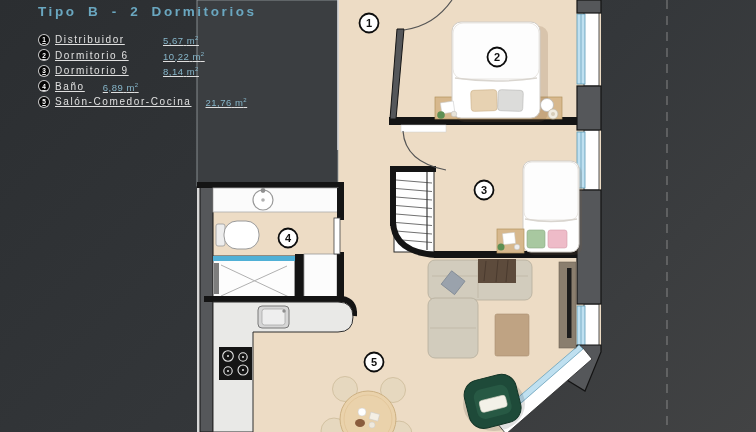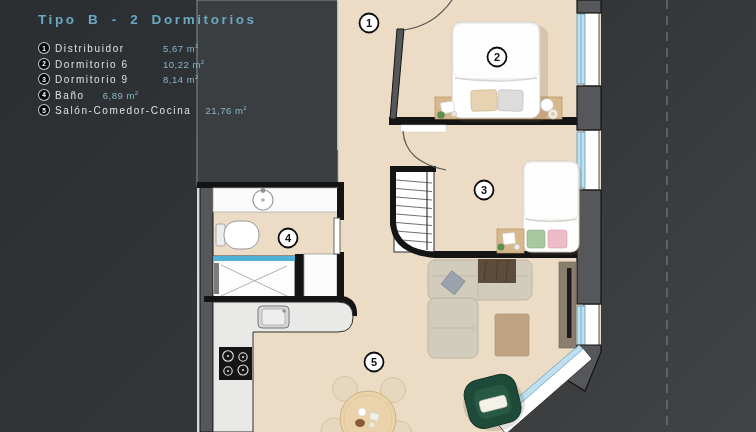--- a/index.html
+++ b/index.html
@@ -1,25 +1,25 @@
 <!DOCTYPE html>
 <html><head>
 <meta charset="utf-8">
 <style>
   html,body{margin:0;padding:0;background:#222;}
   #stage{position:relative;width:756px;height:432px;overflow:hidden;
          font-family:"Liberation Sans",sans-serif;
          background:linear-gradient(135deg,#2b2e31 0%,#34373a 55%,#424344 100%);}
   #plan-svg{position:absolute;left:0;top:0;}
-  .panel{position:absolute;left:38px;top:12px;width:270px;color:#e3e3e3;}
+  .panel{position:absolute;left:38px;top:4px;width:270px;color:#e3e3e3;}
   .panel h1{margin:0 0 14px 0;font-size:13.5px;font-weight:bold;letter-spacing:2.6px;
             word-spacing:5px;color:#6aa7c0;}
   .legend{display:flex;flex-direction:column;gap:2.4px;}
-  .row{display:flex;align-items:flex-end;font-size:10px;letter-spacing:1.6px;
-       color:#e0e0e0;white-space:nowrap;line-height:11px;}
+  .row{display:flex;align-items:center;font-size:10px;letter-spacing:1.6px;
+       color:#e0e0e0;white-space:nowrap;line-height:11px;text-decoration:underline;}
   .cnum{flex:0 0 auto;width:10px;height:10px;border-radius:50%;background:#060606;
         border:1px solid rgba(255,255,255,.78);color:#fff;font-size:6.5px;font-weight:bold;
         display:flex;align-items:center;justify-content:center;margin-right:5px;letter-spacing:0;}
   .lbl{display:inline-block;}
   .lbl.w{min-width:108px;}
   .val{color:#86b6ca;font-size:9.5px;letter-spacing:.5px;}
   .val.g4{margin-left:18px;} .val.g5{margin-left:14px;}
   .val sup{font-size:6px;}
   .total{margin-top:22px;}
   .total .tlabel{font-size:17px;font-weight:bold;letter-spacing:5px;color:#f2f2f2;}

